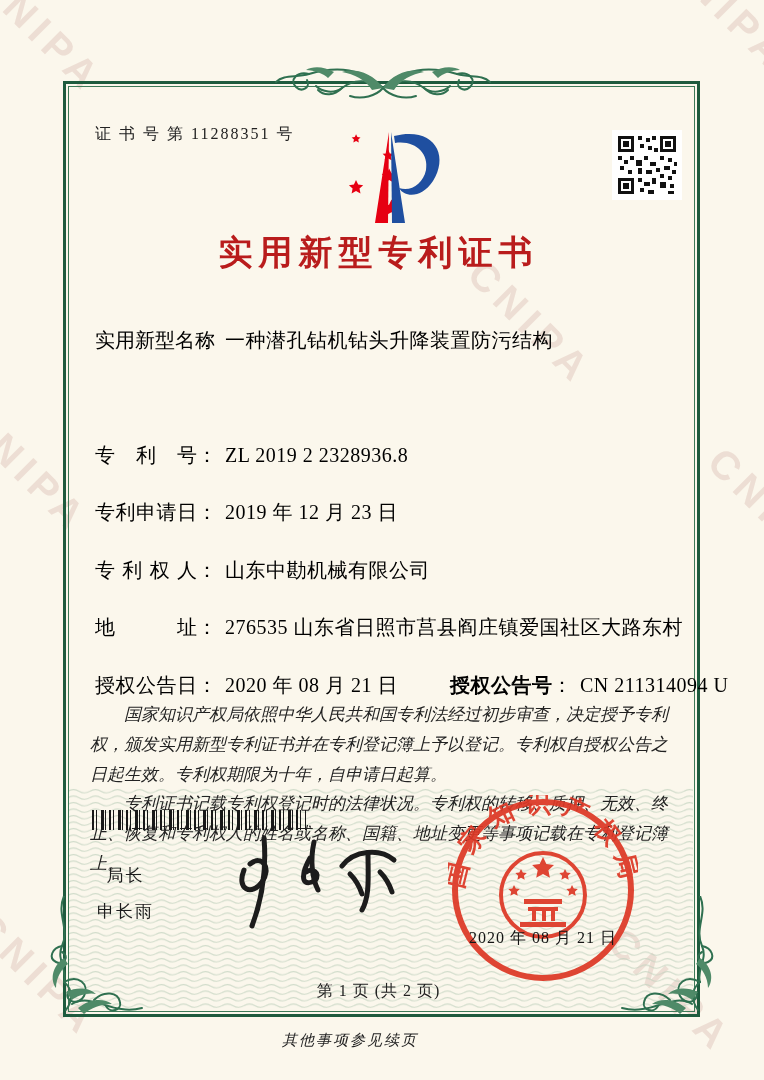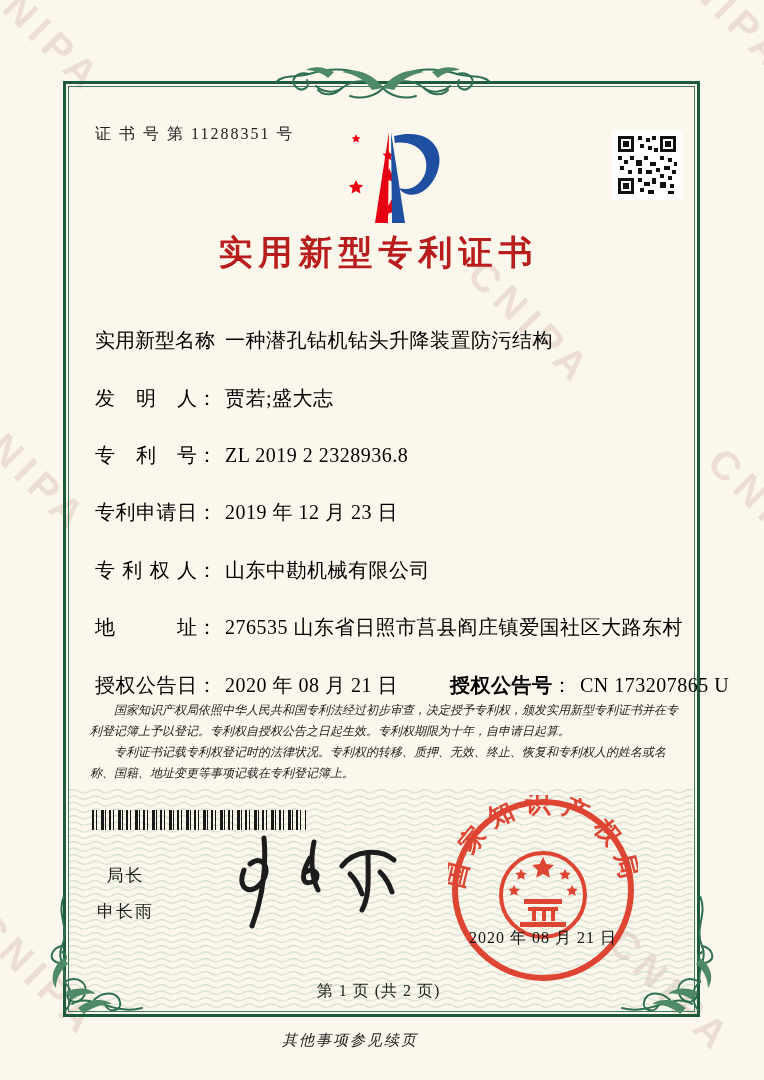--- a/index.html
+++ b/index.html
@@ -28,21 +28,21 @@
          font-size:34px;font-weight:bold;letter-spacing:6px;color:#b91c1c;z-index:3;}
 
   
   .row{position:absolute;left:95px;width:580px;font-size:20px;color:#000000;z-index:3;white-space:nowrap;}
   .row .lbl{display:inline-block;width:102px;text-align:justify;text-align-last:justify;vertical-align:top;}
   .row .colon{display:inline-block;margin-right:8px;}
   .row .val{letter-spacing:0.5px;}
   .row .lbl2{margin-left:52px;font-weight:bold;}
 
   .paras{position:absolute;left:90px;top:700px;width:588px;z-index:3;
-         font-size:12px;font-style:italic;line-height:1.75;color:#222;}
+         font-size:17px;font-style:italic;line-height:1.75;color:#222;}
   .paras p{margin:0;text-indent:2em;}
 
   .barcode{position:absolute;left:92px;top:810px;width:214px;height:20px;z-index:3;
     background:repeating-linear-gradient(90deg,
       #181818 0 2px, rgba(0,0,0,0) 2px 4px,
       #181818 4px 5px, rgba(0,0,0,0) 5px 9px,
       #181818 9px 12px, rgba(0,0,0,0) 12px 13px,
       #181818 13px 14px, rgba(0,0,0,0) 14px 17px);}
 
   .signer{position:absolute;left:97px;top:864px;z-index:3;
@@ -197,37 +197,34 @@
       <rect x="32" y="56" width="6" height="4"></rect>
         <rect x="52" y="57" width="6" height="3"></rect>
     </g>
   </svg>
 
   <div class="title">实用新型专利证书</div>
 
   <div class="row" style="top:327px;">
     <span class="lbl">实用新型名称</span><span class="colon">：</span><span class="val">一种潜孔钻机钻头升降装置防污结构</span>
   </div>
-  <div class="row" style="top:385px;">
-    <span class="lbl">发明人</span><span class="colon">：</span><span class="val">贾若;盛大志</span>
-  </div>
   <div class="row" style="top:442px;">
     <span class="lbl">专利号</span><span class="colon">：</span><span class="val">ZL 2019 2 2328936.8</span>
   </div>
   <div class="row" style="top:499px;">
     <span class="lbl">专利申请日</span><span class="colon">：</span><span class="val">2019 年 12 月 23 日</span>
   </div>
   <div class="row" style="top:557px;font-family:Liberation Mono, monospace;">
     <span class="lbl">专利权人</span><span class="colon">：</span><span class="val">山东中勘机械有限公司</span>
   </div>
   <div class="row" style="top:614px;">
     <span class="lbl">地址</span><span class="colon">：</span><span class="val">276535 山东省日照市莒县阎庄镇爱国社区大路东村</span>
   </div>
   <div class="row" style="top:672px;">
-    <span class="lbl">授权公告日</span><span class="colon">：</span><span class="val">2020 年 08 月 21 日</span><span class="lbl lbl2">授权公告号</span><span class="colon">：</span><span class="val">CN 173207865 U</span>
+    <span class="lbl">授权公告日</span><span class="colon">：</span><span class="val">2020 年 08 月 21 日</span><span class="lbl lbl2">授权公告号</span><span class="colon">：</span><span class="val">CN 211314094 U</span>
   </div>
 
   <div class="paras">
     <p>国家知识产权局依照中华人民共和国专利法经过初步审查，决定授予专利权，颁发实用新型专利证书并在专利登记簿上予以登记。专利权自授权公告之日起生效。专利权期限为十年，自申请日起算。</p>
     <p>专利证书记载专利权登记时的法律状况。专利权的转移、质押、无效、终止、恢复和专利权人的姓名或名称、国籍、地址变更等事项记载在专利登记簿上。</p>
   </div>
 
   <div class="barcode"></div>
 
   <div class="signer">

